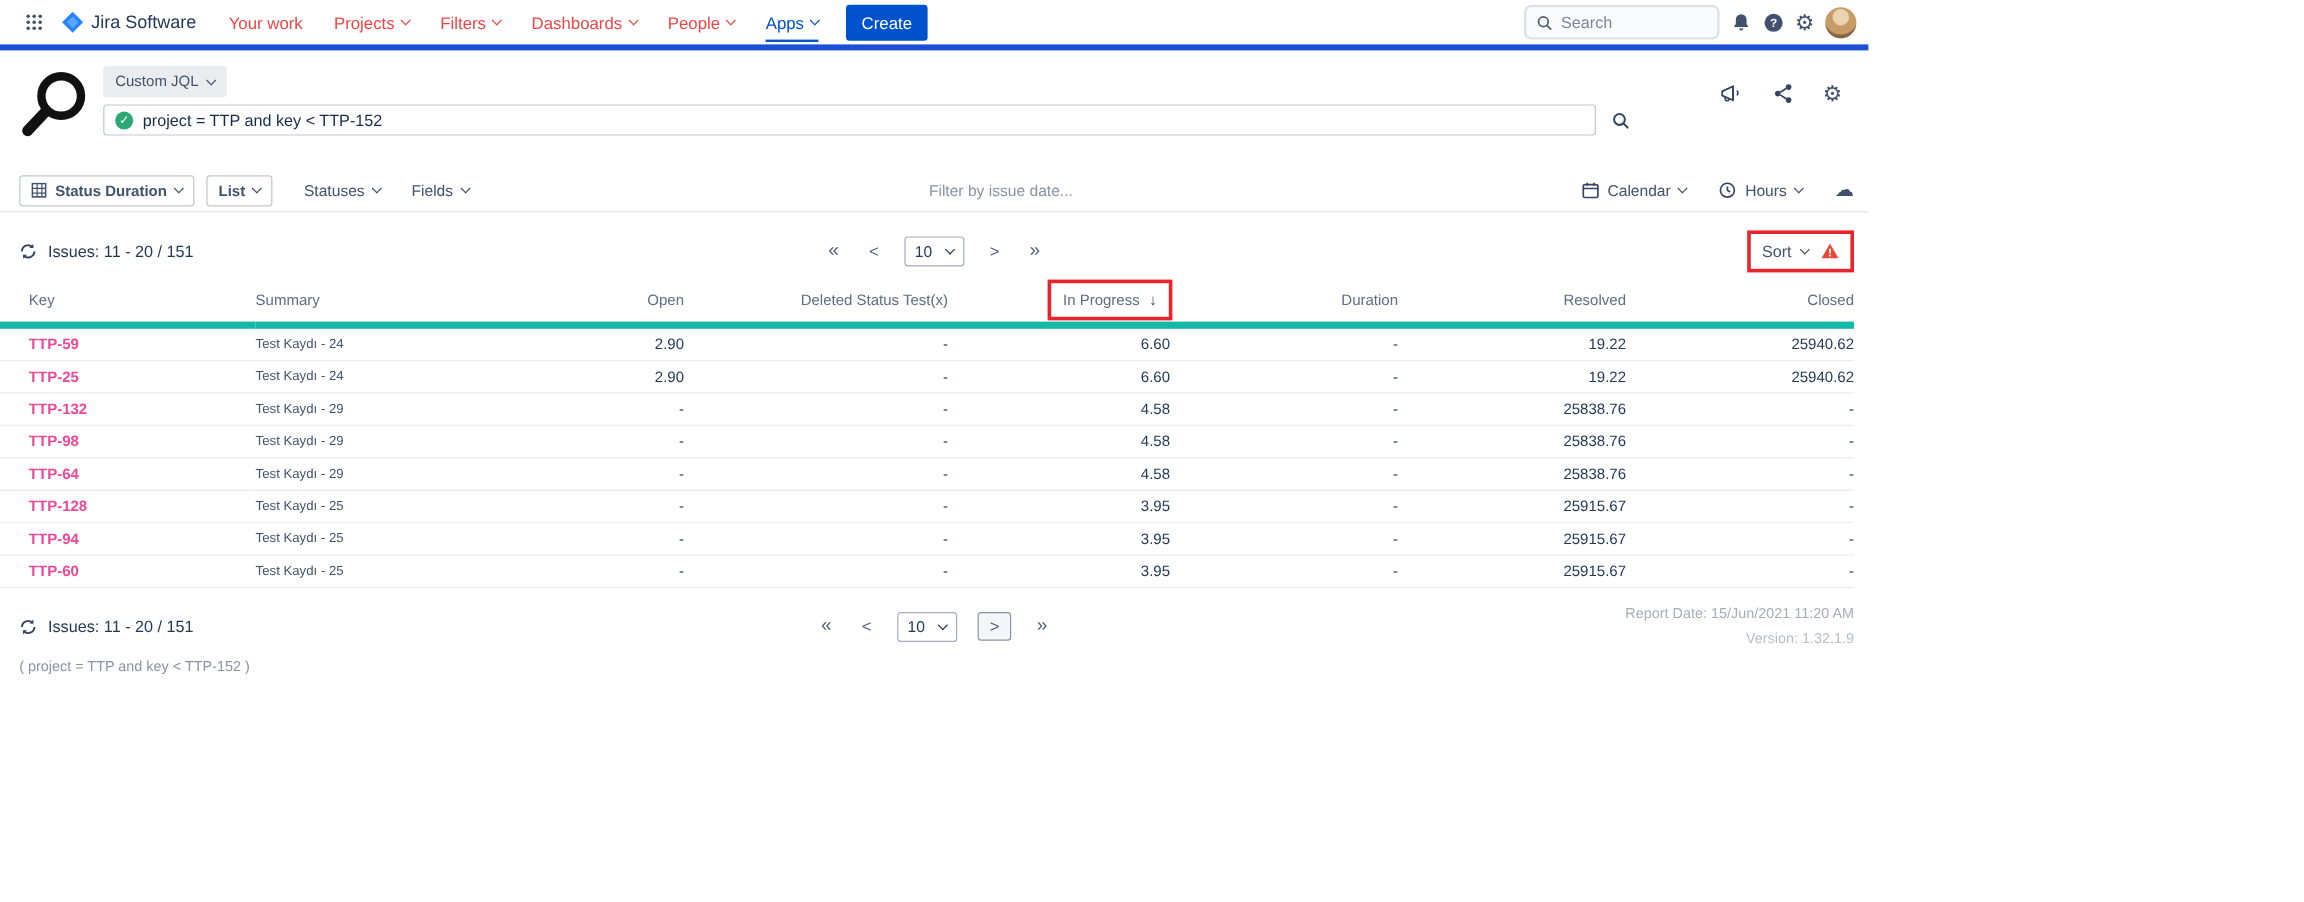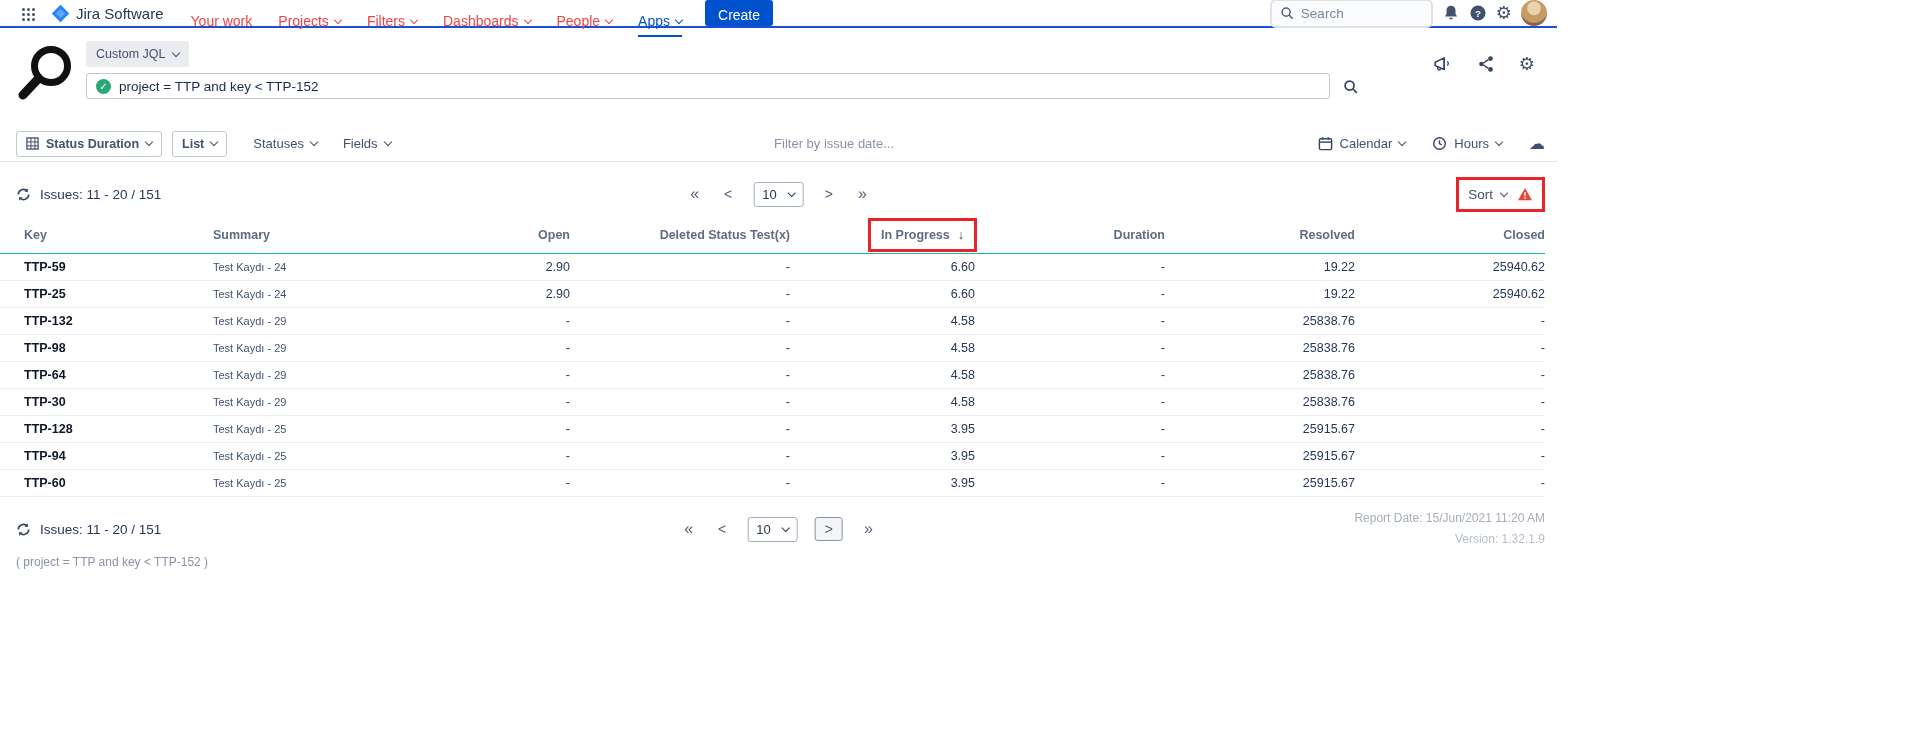--- a/index.html
+++ b/index.html
@@ -1,21 +1,21 @@
 <!DOCTYPE html>
 <html><head>
 <meta charset="utf-8">
 <style>
 *{margin:0;padding:0;box-sizing:border-box}
 html,body{width:1920px;height:752px;background:#fff;overflow:hidden}
 body{font-family:"Liberation Sans","DejaVu Sans",sans-serif;color:#172B4D}
 .page{width:1557px;position:relative}
 
 
-.topnav{height:28px;display:flex;padding:0 10px 0 14px;border-bottom:2px solid #1d4ed8}
+.topnav{height:42px;display:flex;align-items:center;padding:0 10px 0 14px;border-bottom:5px solid #1d4ed8}
 .icon-btn{background:none;border:none;display:inline-flex;align-items:center;justify-content:center;cursor:pointer;color:#42526E;font-family:inherit}
 .appswitcher{width:28px;height:28px}
 .grid9{width:13px;height:13px;display:grid;grid-template-columns:repeat(3,3px);grid-auto-rows:3px;gap:2px}
 .grid9 i{background:#42526E;border-radius:50%}
 .logo{display:flex;align-items:center;gap:5px;margin:0 14px 0 8px;cursor:pointer}
 .logo-name{font-size:15px;font-weight:500;color:#253858}
 .nav-items{display:flex;align-items:center;height:42px}
 .nav-item{position:relative;height:100%;display:flex;align-items:center;gap:6px;padding:0 13px;font-size:14px;color:#ef4444;cursor:pointer;white-space:nowrap;background:none;border:none;font-family:inherit}
 .nav-item.active{color:#0052CC}
 .nav-item.active::after{content:"";position:absolute;left:13px;right:13px;bottom:5px;height:2px;background:#0052CC}
@@ -60,27 +60,27 @@
 .pg-first,.pg-last{font-size:16px}
 .pg-btn.boxed{border:1px solid #8993A4;border-radius:3px;background:#F4F5F7;padding:3px 9px}
 .page-select{display:inline-flex;align-items:center;gap:12px;border:1px solid #A5ADBA;border-radius:3px;background:#fff;padding:4px 8px;font-size:13px;color:#253858;cursor:pointer}
 .annotation-red{border:3px solid #E8252A}
 .sort-wrap{margin-left:auto;display:flex;align-items:center;padding:7px 9px}
 .sort-ctl{display:flex;align-items:center;gap:8px;font-size:13.5px;color:#42526E;cursor:pointer}
 .warn{display:inline-flex;margin-left:2px}
 
 
 .results-table{width:1545px;border-collapse:collapse;table-layout:fixed;margin-top:2px}
-.results-table th{font-size:12.5px;font-weight:bold;color:#5E6C84;text-align:right;padding:10px 0 11px;border-bottom:1px solid #14b8a6;white-space:nowrap;cursor:pointer}
+.results-table th{font-size:12.5px;font-weight:normal;color:#5E6C84;text-align:right;padding:10px 0 11px;border-bottom:6px solid #14b8a6;white-space:nowrap;cursor:pointer}
 th.c-key{text-align:left;padding-left:24px}
 th.c-sum{text-align:left}
 .results-table td{font-size:12.5px;color:#253858;text-align:right;padding:6px 0;border-bottom:1px solid #EBECF0;white-space:nowrap}
 td.c-key{text-align:left;padding-left:24px}
 td.c-sum{text-align:left;color:#42526E;font-size:11px}
-.issue-link{color:#0f172a;text-decoration:none;font-weight:bold;font-size:12.5px}
+.issue-link{color:#ec4899;text-decoration:none;font-weight:bold;font-size:12.5px}
 th .red-box{display:inline-flex;align-items:center;gap:8px;border:3px solid #E8252A;padding:7px 10px;margin:-11px -2px -11px 0;position:relative;top:0;background:#fff}
 .sort-arrow{color:#344563;font-size:12.5px}
 
 
 .footer-meta{margin-left:auto;text-align:right;font-size:12px;line-height:1.75}
 .report-date{color:#A5ADBA}
 .version{color:#B6BFCA}
 .jql-echo{padding:4px 16px 0;font-size:12px;color:#8993A4}
 </style>
 </head>
@@ -367,30 +367,20 @@
         <td class="c-key"><a href="#" class="issue-link">TTP-64</a></td>
         <td class="c-sum">Test Kaydı - 29</td>
         <td>-</td>
         <td>-</td>
         <td>4.58</td>
         <td>-</td>
         <td>25838.76</td>
         <td>-</td>
       </tr>
       <tr>
-        <td class="c-key"><a href="#" class="issue-link">TTP-30</a></td>
-        <td class="c-sum">Test Kaydı - 29</td>
-        <td>-</td>
-        <td>-</td>
-        <td>4.58</td>
-        <td>-</td>
-        <td>25838.76</td>
-        <td>-</td>
-      </tr>
-      <tr>
         <td class="c-key"><a href="#" class="issue-link">TTP-128</a></td>
         <td class="c-sum">Test Kaydı - 25</td>
         <td>-</td>
         <td>-</td>
         <td>3.95</td>
         <td>-</td>
         <td>25915.67</td>
         <td>-</td>
       </tr>
       <tr>

